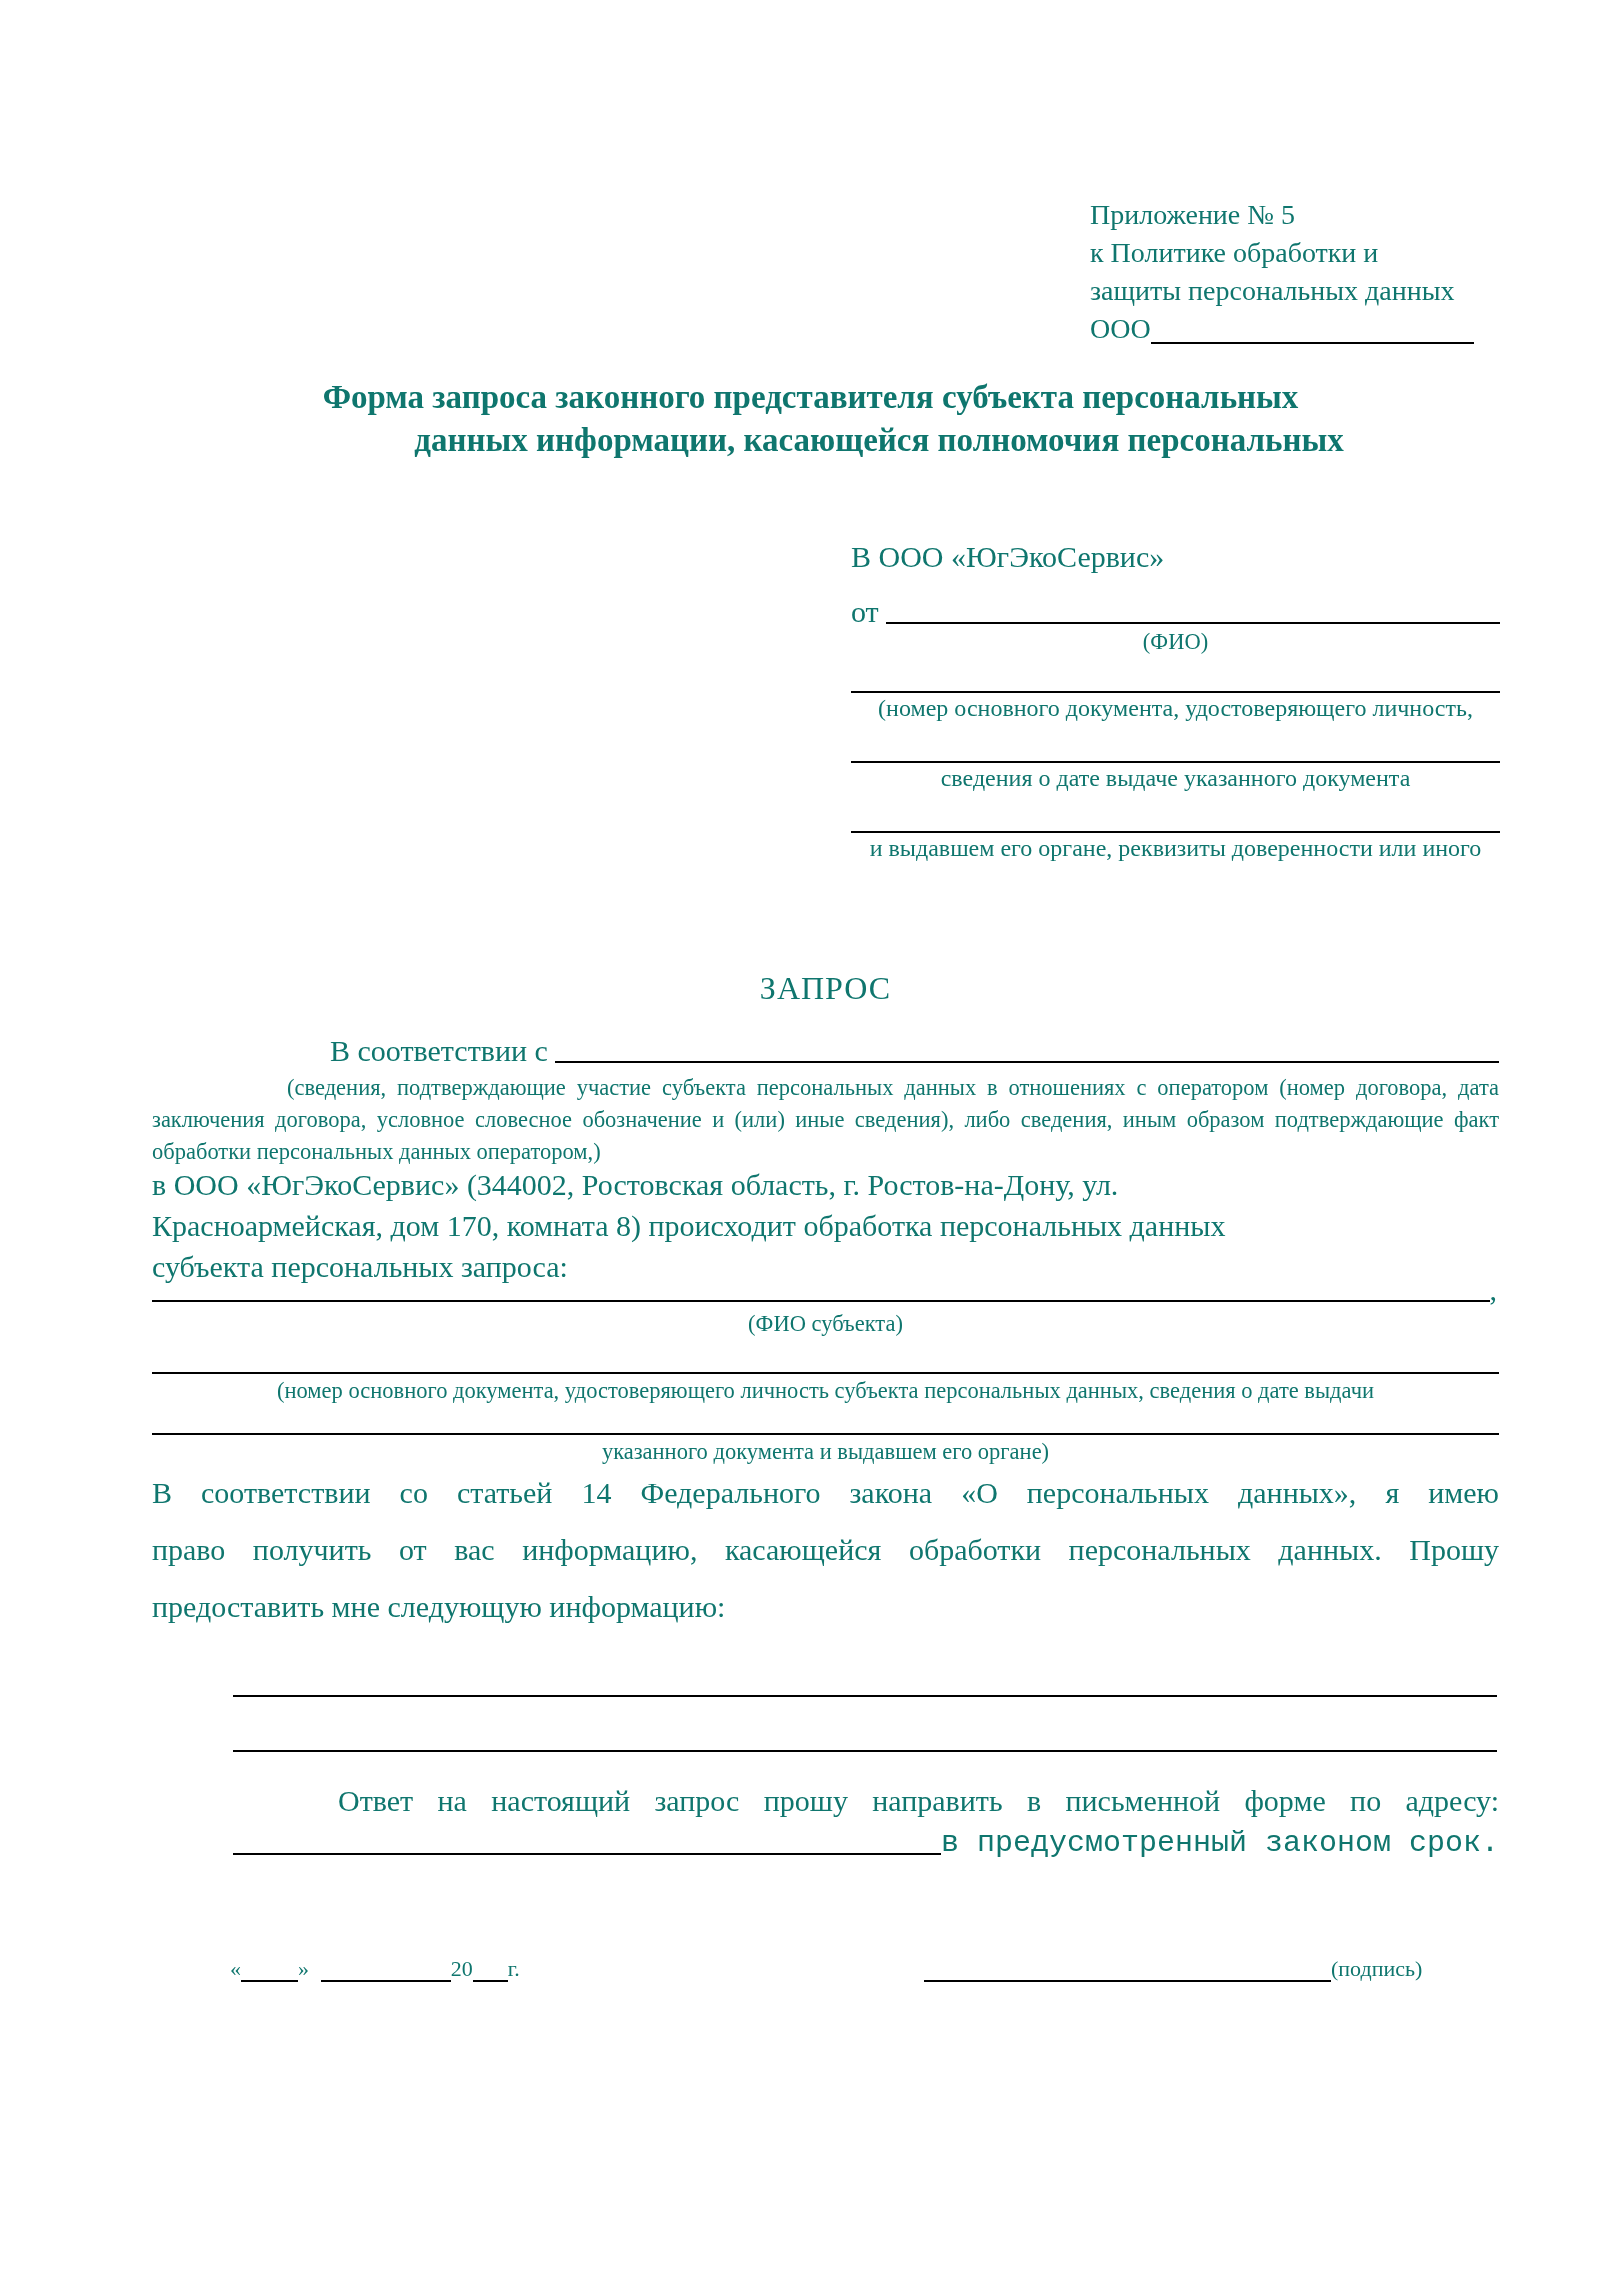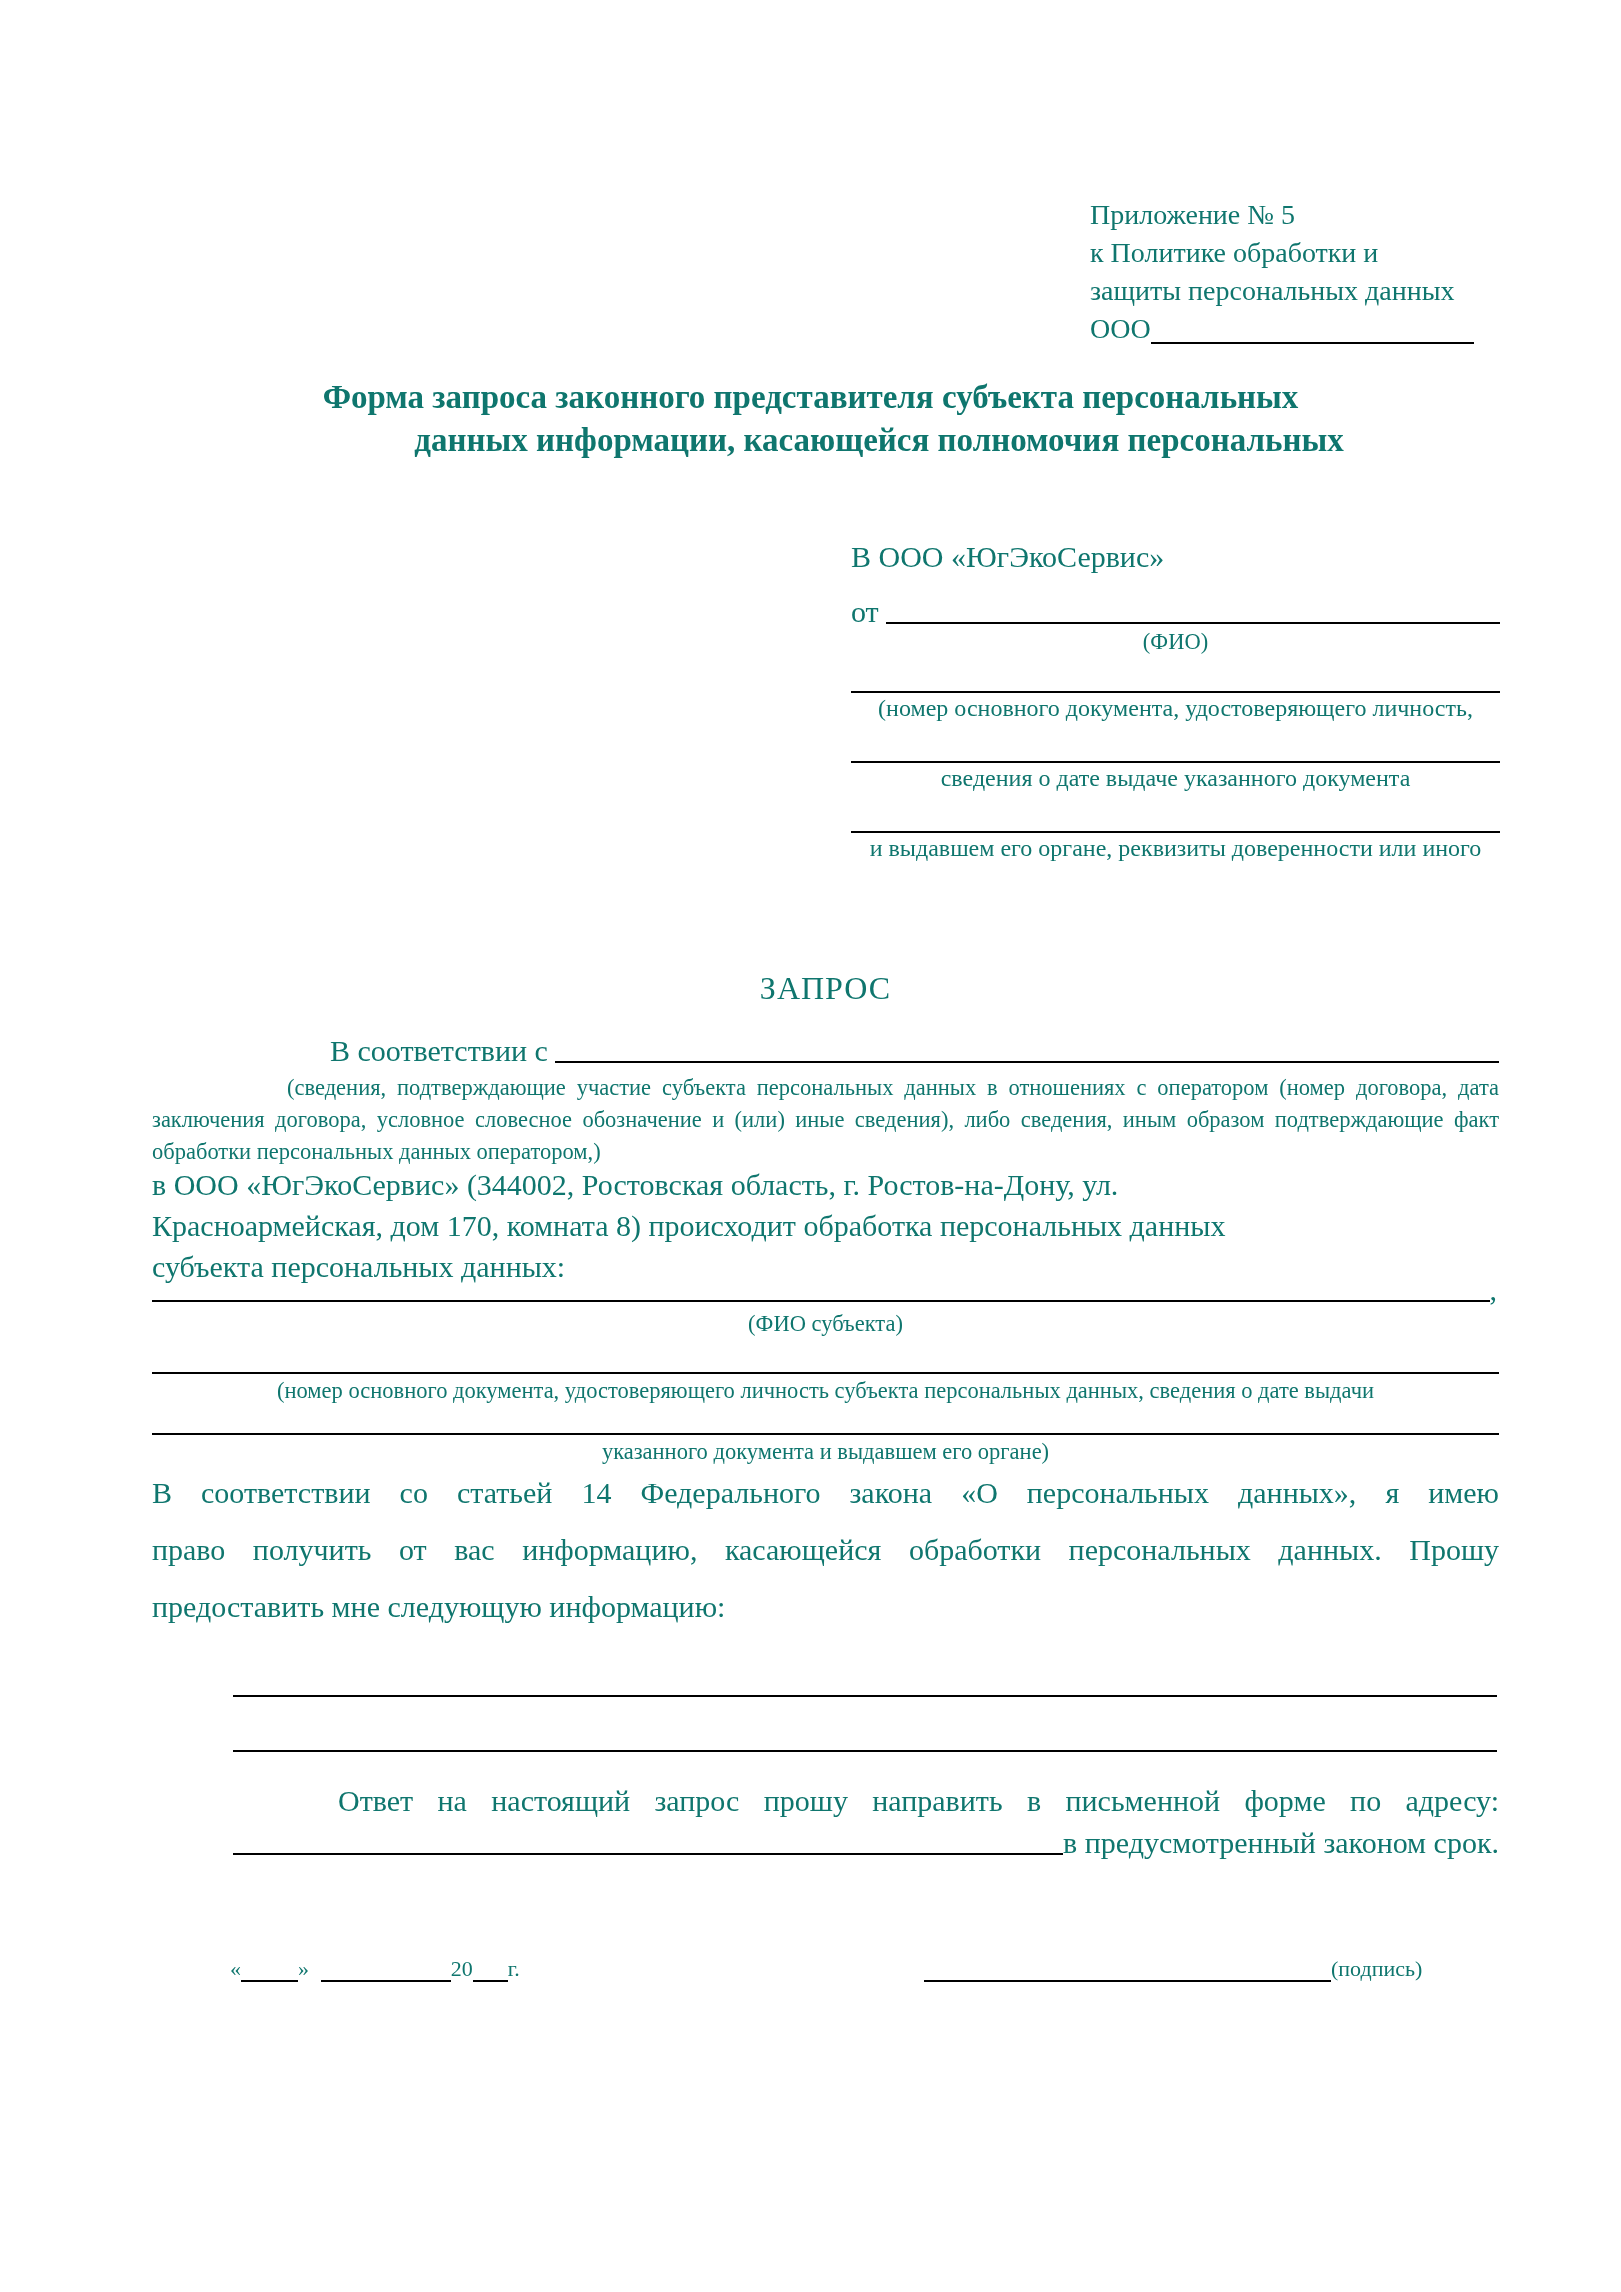--- a/index.html
+++ b/index.html
@@ -55,21 +55,21 @@
   .jl{text-align:justify;text-align-last:justify;}
 
   .blank-line{position:absolute;left:233px;width:1264px;border-bottom:2px solid #000;}
   .blA{top:1666px;height:29px;}
   .blB{top:1721px;height:29px;}
 
   .answer{position:absolute;top:1784px;left:152px;width:1347px;font-size:30px;
           text-indent:186px;text-align:justify;text-align-last:justify;}
 
   .addrline-row{position:absolute;top:1825px;left:233px;width:1266px;height:35px;font-size:30px;}
-  .addrline-row .txt{white-space:nowrap;}
+  .addrline-row .txt{white-space:nowrap;font-family:Liberation Mono, monospace;}
 
   .footer-row{position:absolute;top:1956px;left:230px;width:1274px;font-size:22px;white-space:nowrap;}
   .footer-row .u1{width:57px;}
   .footer-row .u2{width:130px;margin-left:11.8px;}
   .footer-row .u3{width:35px;}
   .sig-group{position:absolute;left:694px;top:0;}
   .sig-group .u4{width:407px;}
 </style>
 </head>
 <body>
@@ -120,21 +120,21 @@
 
   <div class="small-note">
     <div class="jl first">(сведения, подтверждающие участие субъекта персональных данных в отношениях с оператором (номер договора, дата</div>
     <div class="jl">заключения договора, условное словесное обозначение и (или) иные сведения), либо сведения, иным образом подтверждающие факт</div>
     <div>обработки персональных данных оператором,)</div>
   </div>
 
   <div class="op-para">
     <div>в ООО «ЮгЭкоСервис»  (344002, Ростовская область, г. Ростов-на-Дону, ул.</div>
     <div>Красноармейская, дом 170, комната 8)  происходит  обработка персональных данных</div>
-    <div>субъекта персональных данных:</div>
+    <div>субъекта персональных запроса:</div>
   </div>
 
   <div class="comma-row flexrow">
     <span class="fill"></span>
     <span>,</span>
   </div>
   <div class="sub-cap cap1">(ФИО субъекта)</div>
 
   <div class="uline ul2"></div>
   <div class="sub-cap cap2">(номер основного документа, удостоверяющего личность субъекта персональных данных, сведения о дате выдачи</div>

